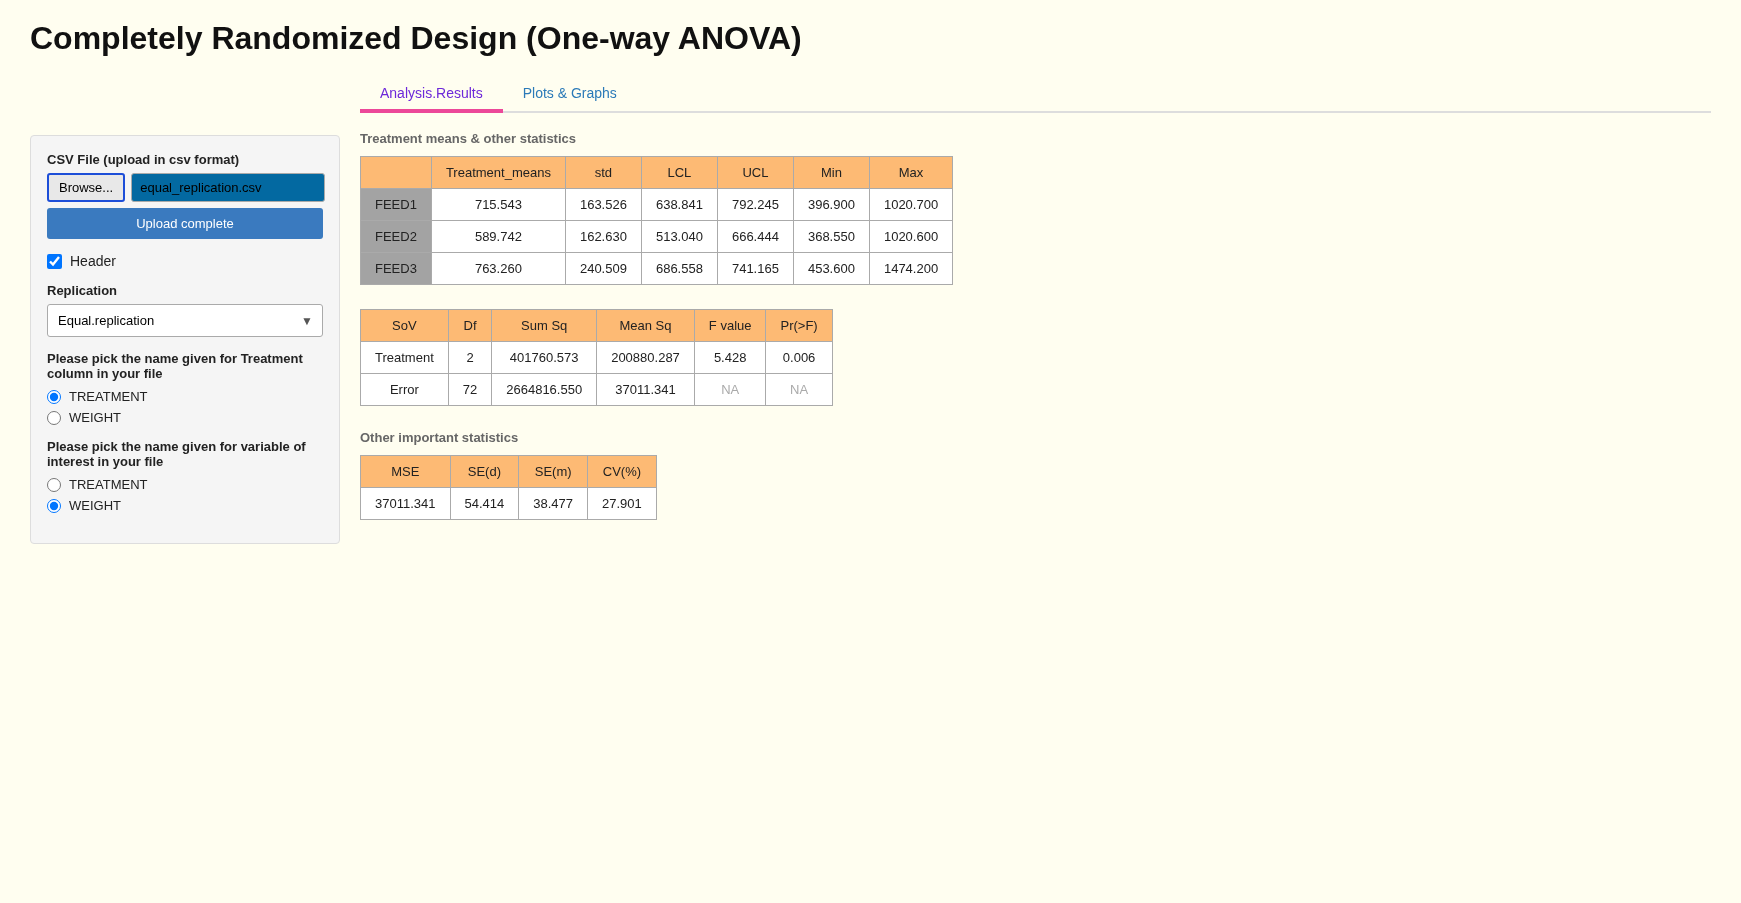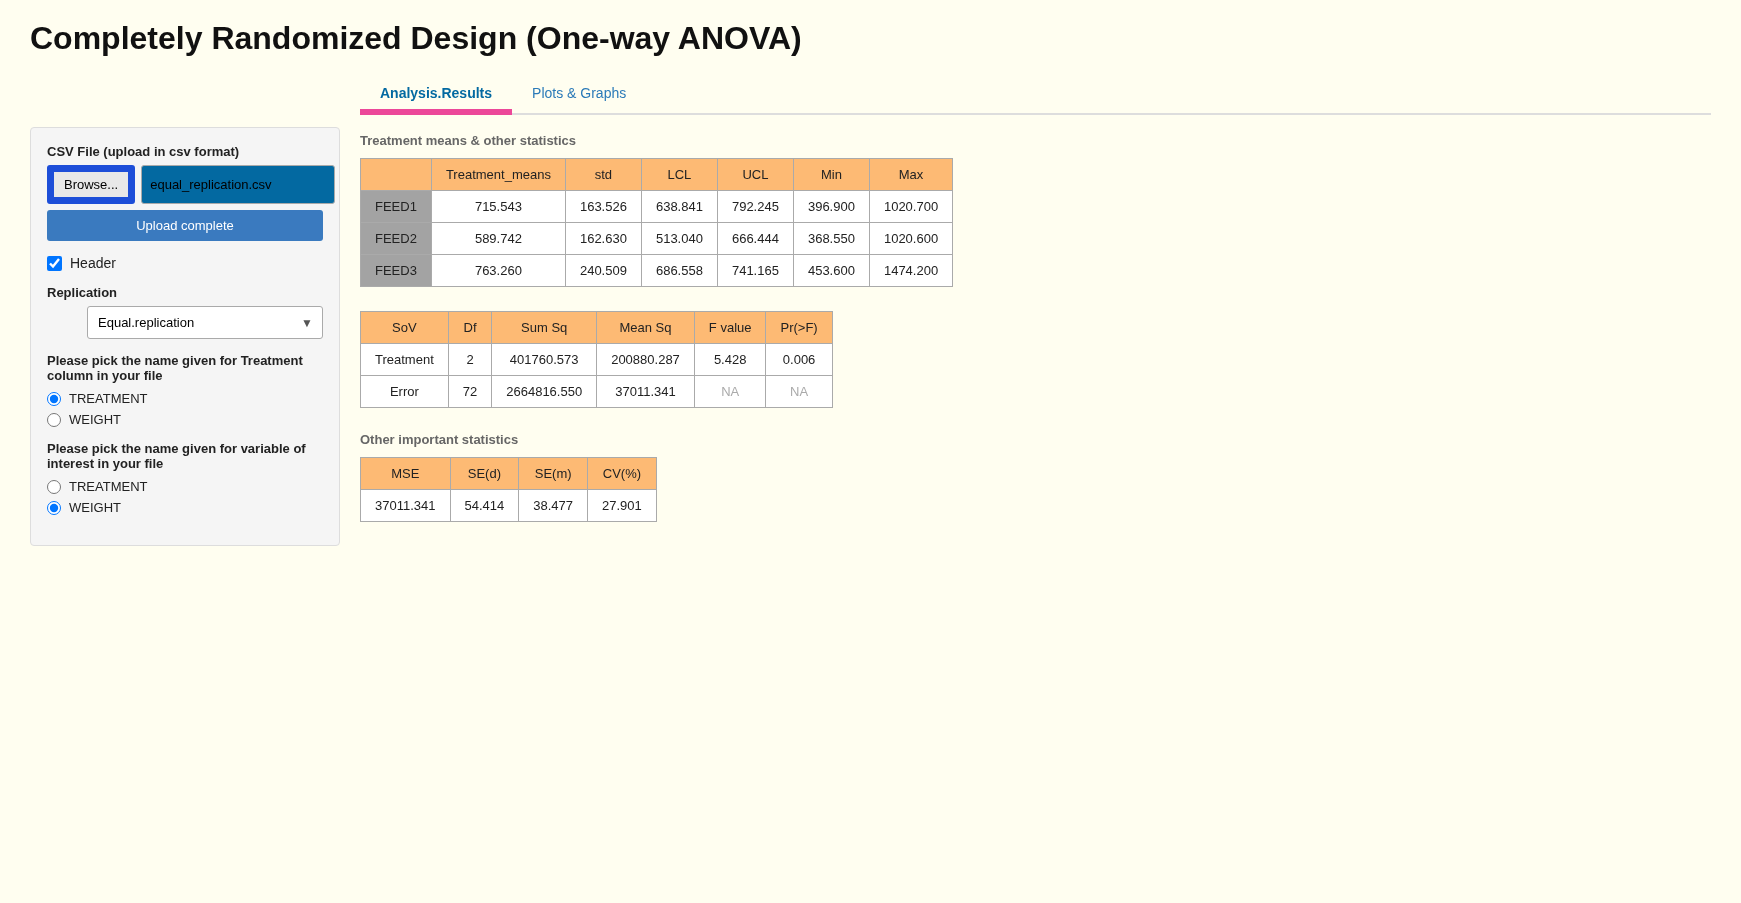--- a/index.html
+++ b/index.html
@@ -37,21 +37,21 @@
       margin-bottom: 6px;
       font-size: 13px;
     }
     .file-row {
       display: flex;
       gap: 6px;
       margin-bottom: 6px;
     }
     .browse-btn {
       background: #e8e8e8;
-      border: 7px solid #1d4ed8;
+      border: 2px solid #1d4ed8;
       border-radius: 3px;
       padding: 5px 10px;
       cursor: pointer;
       font-size: 13px;
       white-space: nowrap;
     }
     .file-name-input {
       flex: 1;
       border: 1px solid #aaa;
       border-radius: 3px;
@@ -79,21 +79,20 @@
     .header-row input[type="checkbox"] {
       width: 15px;
       height: 15px;
     }
     .section-divider {
       margin-bottom: 10px;
     }
     .select-wrap {
       position: relative;
       margin-bottom: 14px;
-      margin-left: 40px;
     }
     .select-wrap select {
       width: 100%;
       padding: 8px 30px 8px 10px;
       border: 1px solid #aaa;
       border-radius: 3px;
       background: white;
       font-size: 13px;
       appearance: none;
       cursor: pointer;
@@ -144,23 +143,23 @@
     }
     .tab {
       padding: 8px 20px;
       font-size: 14px;
       cursor: pointer;
       border-bottom: 2px solid transparent;
       margin-bottom: -2px;
       color: #555;
     }
     .tab.active {
-      border-bottom: 6px solid #ec4899;
-      color: #0369a1;
-      font-weight: bold;
+      border-bottom: 4px solid #ec4899;
+      color: #6d28d9;
+      font-weight: normal;
     }
     .tab.plots {
       color: #2b7ab8;
       font-weight: normal;
     }
     .section-title {
       font-size: 13px;
       font-weight: bold;
       color: #666;
       margin-bottom: 10px;

